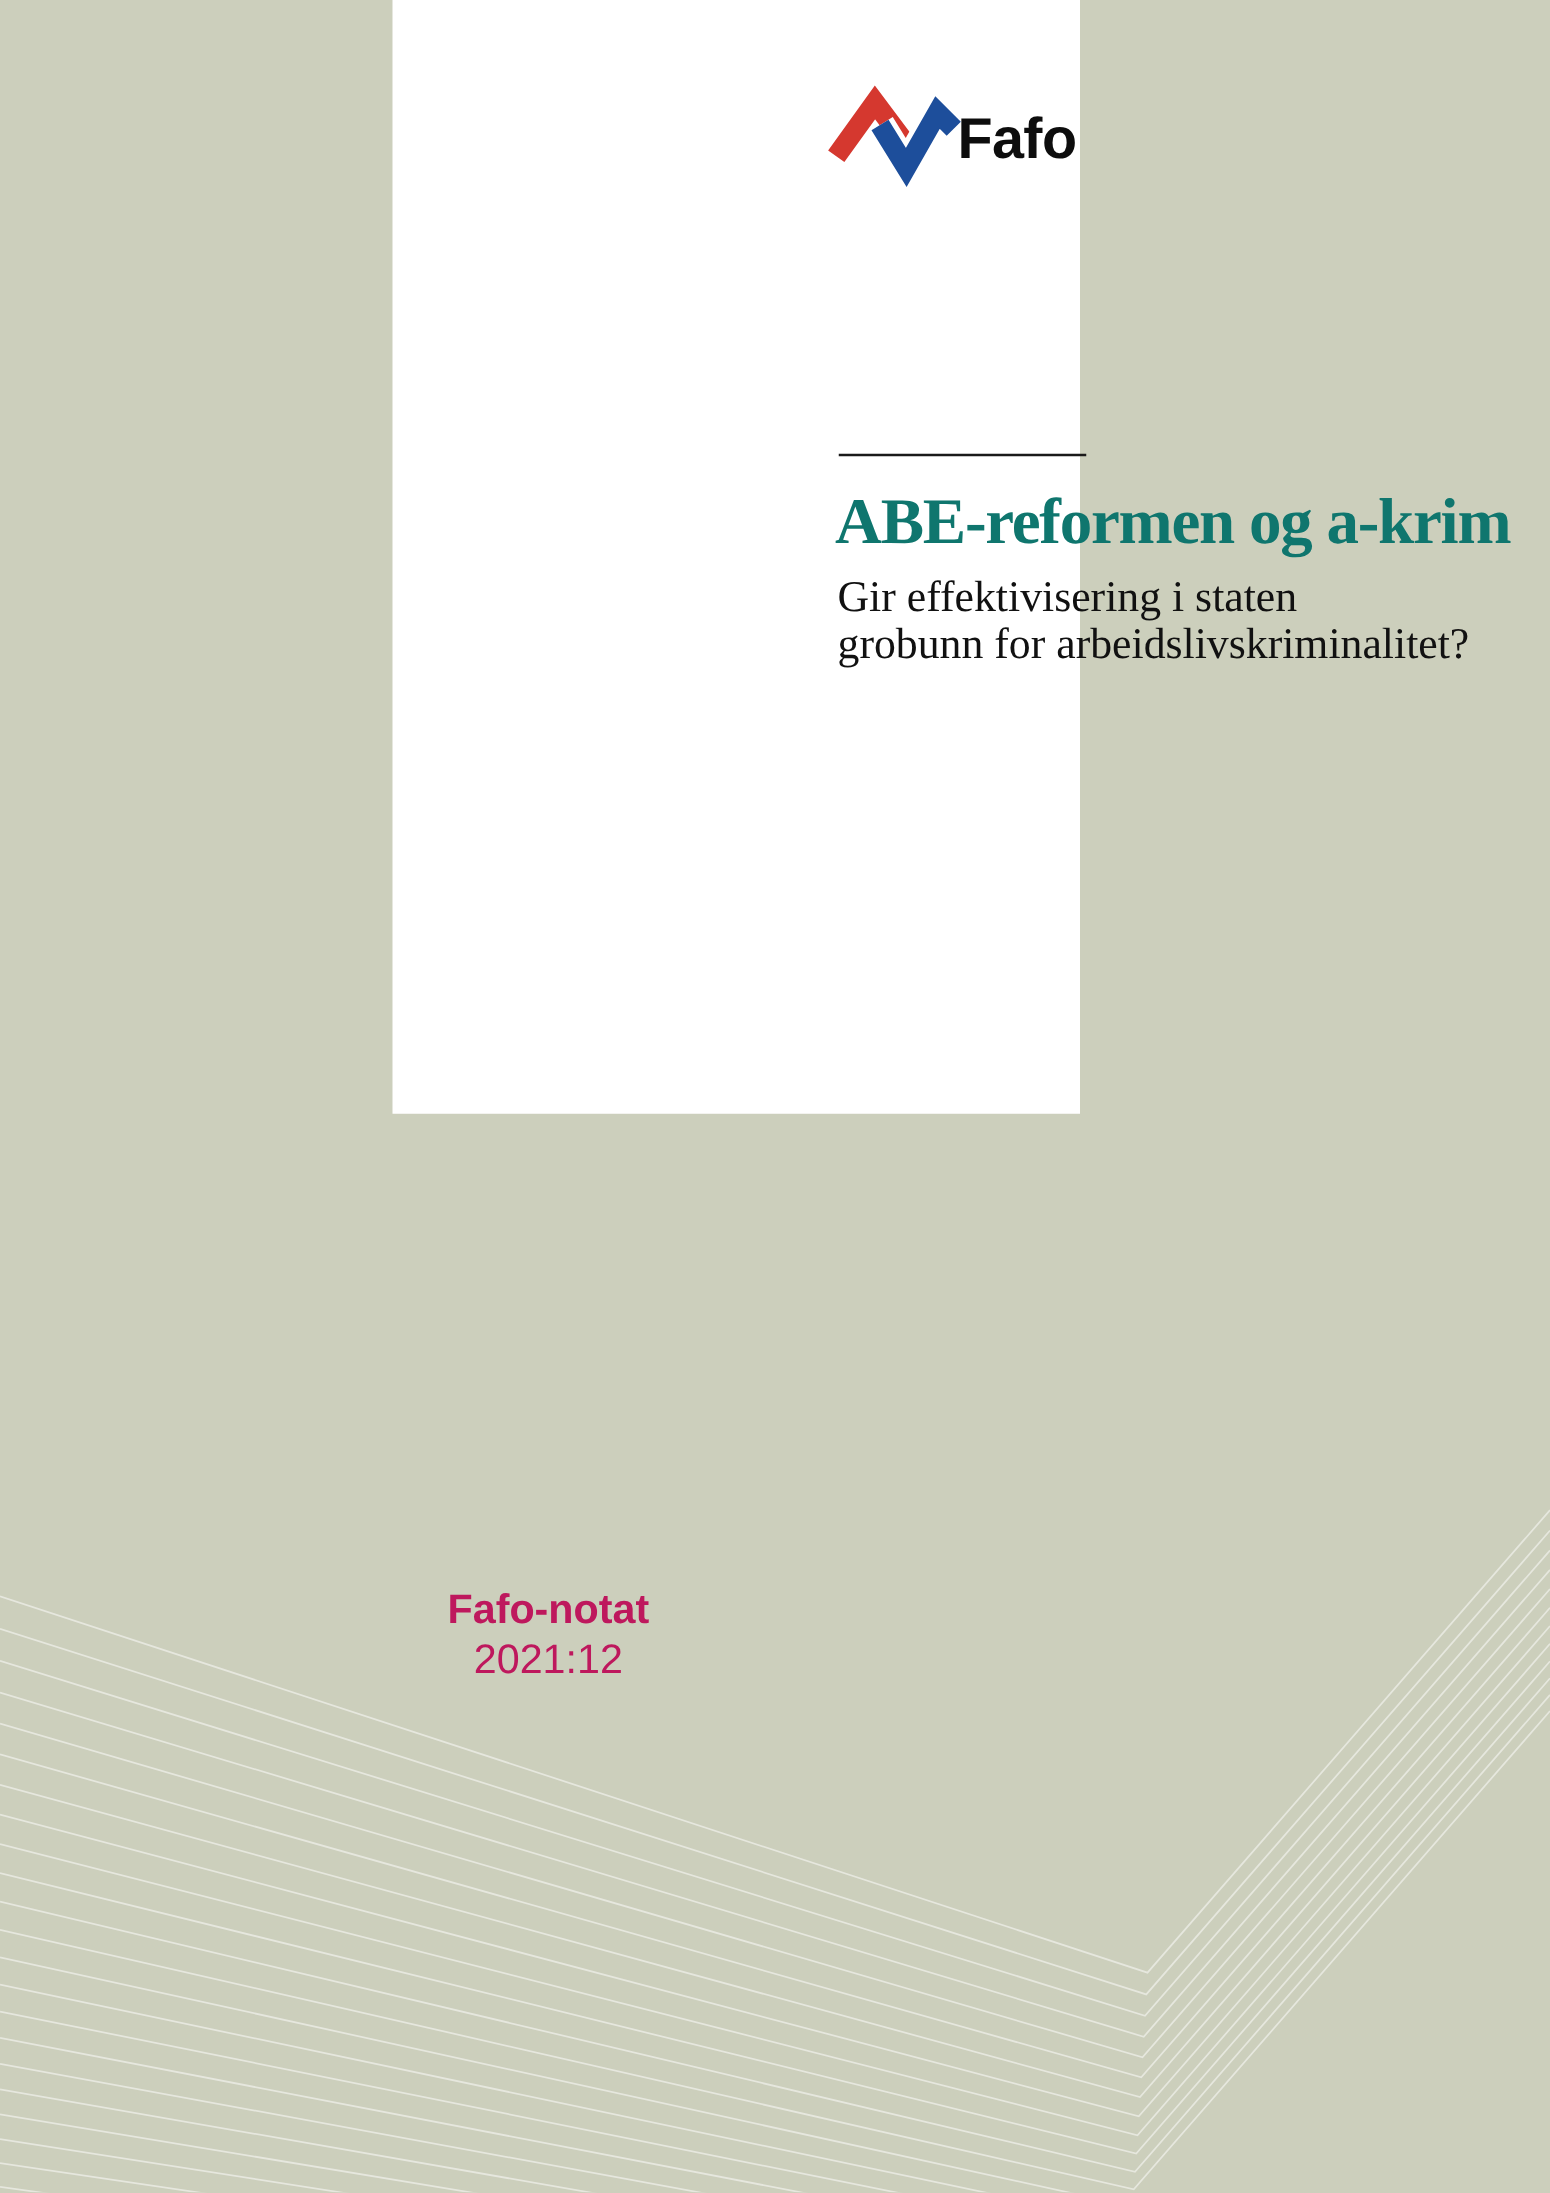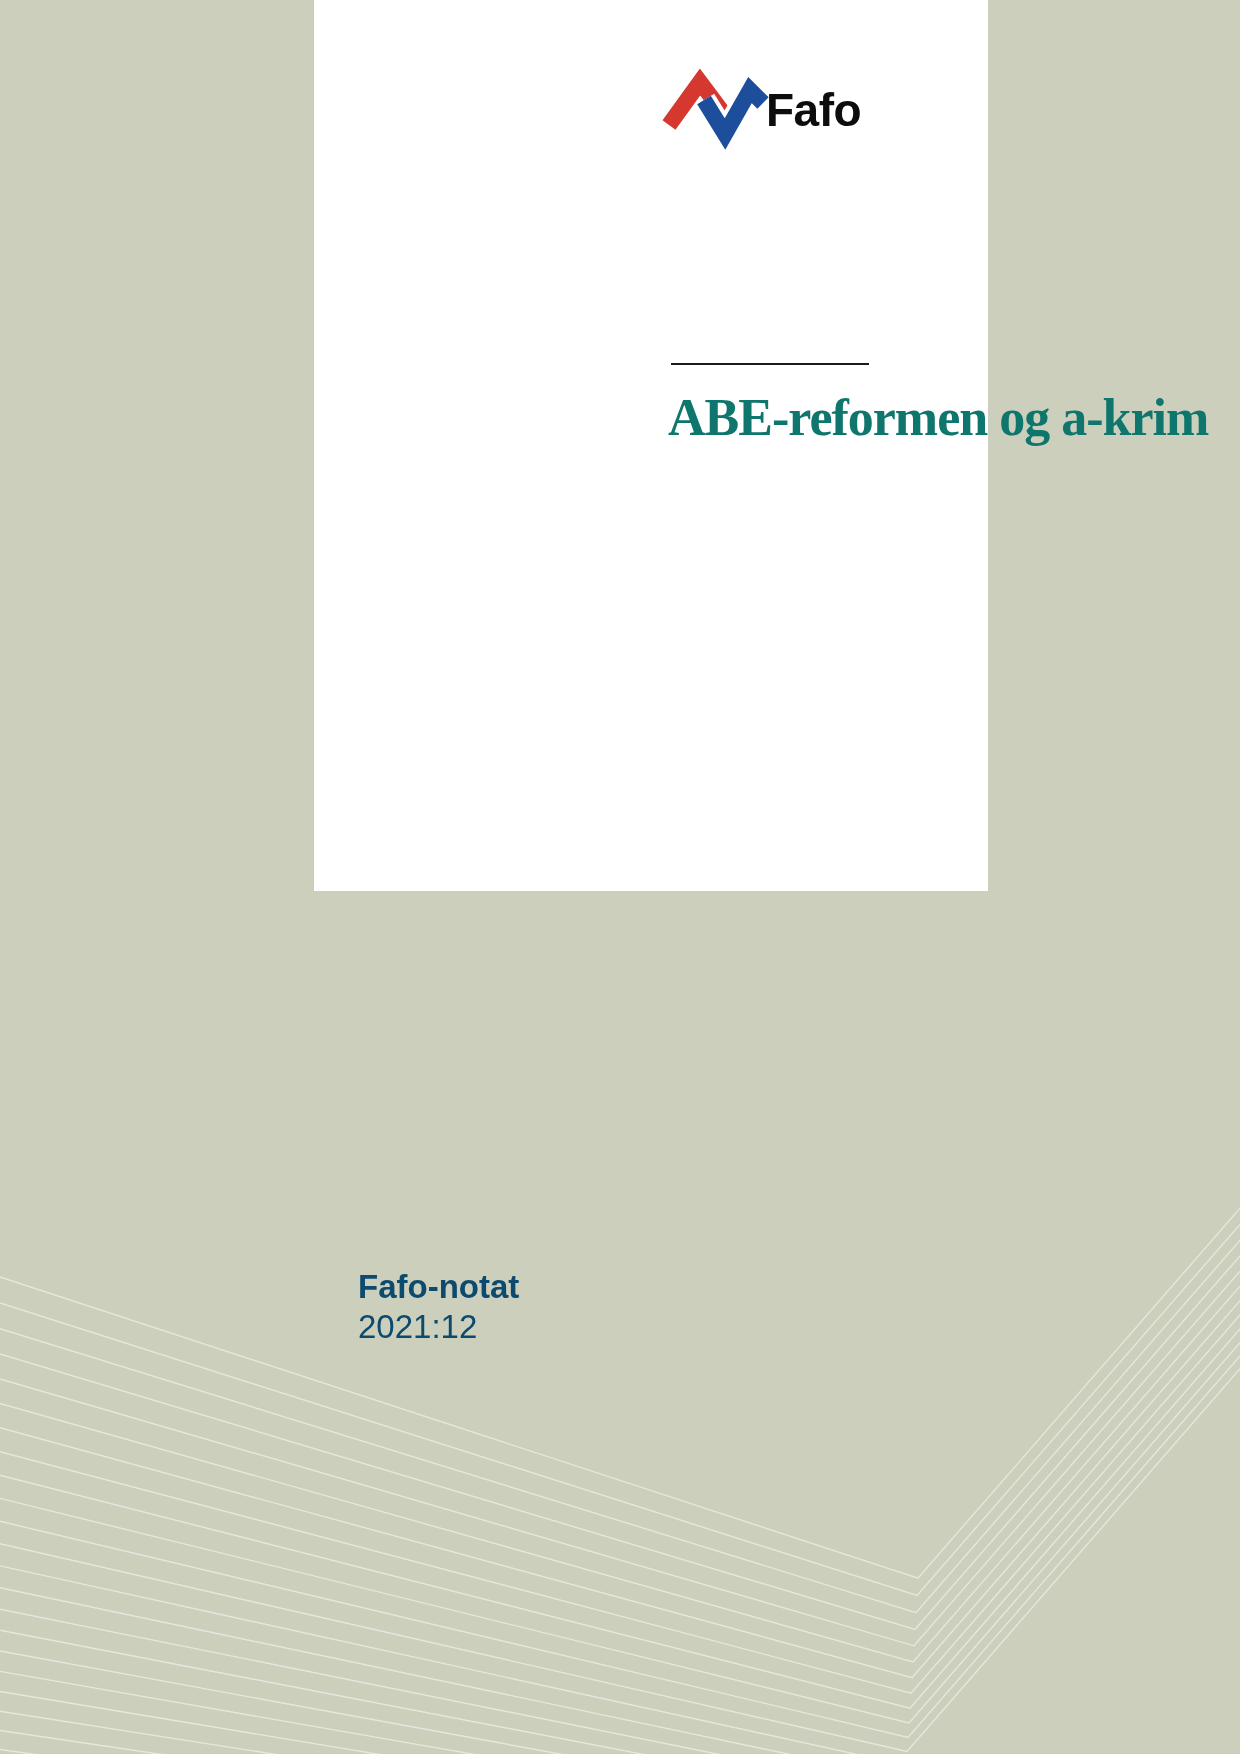--- a/index.html
+++ b/index.html
@@ -1,21 +1,21 @@
 <!DOCTYPE html>
 <html><head>
 <meta charset="utf-8">
 <style>
   html,body{margin:0;padding:0;background:#cccfbc;}
   .page{
     position:relative;width:1240px;height:1754px;overflow:hidden;
     background:#cccfbc;font-family:"Liberation Sans",sans-serif;
   }
   .pattern{position:absolute;left:0;top:0;width:1240px;height:1754px;display:block;}
-  .panel{position:absolute;left:314px;top:0;width:674px;height:891px;background:#ffffff;}
+  .panel{position:absolute;left:314px;top:0;width:550px;height:891px;background:#ffffff;}
   .logo-icon{position:absolute;left:352px;top:76px;width:100px;height:68px;overflow:visible;display:block;}
   .logo-icon polyline{fill:none;stroke-linejoin:miter;stroke-miterlimit:8;stroke-linecap:butt;}
   .wordmark{
     position:absolute;left:452px;top:87px;font-size:46px;line-height:46px;
     font-weight:700;letter-spacing:-0.5px;color:#0d0d0d;white-space:nowrap;
   }
   .authors{
     position:absolute;left:357px;top:262px;font-size:36px;line-height:40px;
     color:#1d1d1d;white-space:nowrap;
   }
@@ -23,21 +23,21 @@
   .title{
     position:absolute;left:354px;top:392px;margin:0;
     font-family:"Liberation Serif",serif;font-weight:700;font-size:52px;
     line-height:52px;letter-spacing:-1px;color:#0f766e;white-space:nowrap;
   }
   .subtitle{
     position:absolute;left:356px;top:459px;
     font-family:"Liberation Serif",serif;font-size:35px;line-height:37px;
     color:#111111;white-space:nowrap;
   }
-  .imprint{position:absolute;left:358px;top:1267px;font-size:33px;line-height:40px;color:#0c4a6e;white-space:nowrap;}
+  .imprint{position:absolute;left:358px;top:1267px;font-size:33px;line-height:40px;color:#be185d;white-space:nowrap;text-align:center;}
   .imprint .series{font-weight:700;}
   .pattern path{fill:none;stroke:#ffffff;stroke-width:1.4;opacity:0.5;}
 </style>
 </head>
 <body>
 
 <div class="page">
 
   <svg class="pattern" viewBox="0 0 1240 1754" xmlns="http://www.w3.org/2000/svg" aria-hidden="true">
       <path d="M0,1277.0 L918,1578.1 L1240,1208.1"></path>
@@ -72,20 +72,24 @@
       <polyline points="38,24 59,58 84,14 97,27" stroke-width="16" stroke="#1d4e9b"></polyline>
     </svg>
 
     <span class="wordmark">Fafo</span>
 
 
     <div class="divider"></div>
 
     <h1 class="title">ABE-reformen og a-krim</h1>
 
+    <div class="subtitle">
+      <div>Gir effektivisering i staten</div>
+      <div>grobunn for arbeidslivskriminalitet?</div>
+    </div>
 
   </div>
 
   <div class="imprint">
     <div class="series">Fafo-notat</div>
     <div class="issue">2021:12</div>
   </div>
 
 </div>
 

